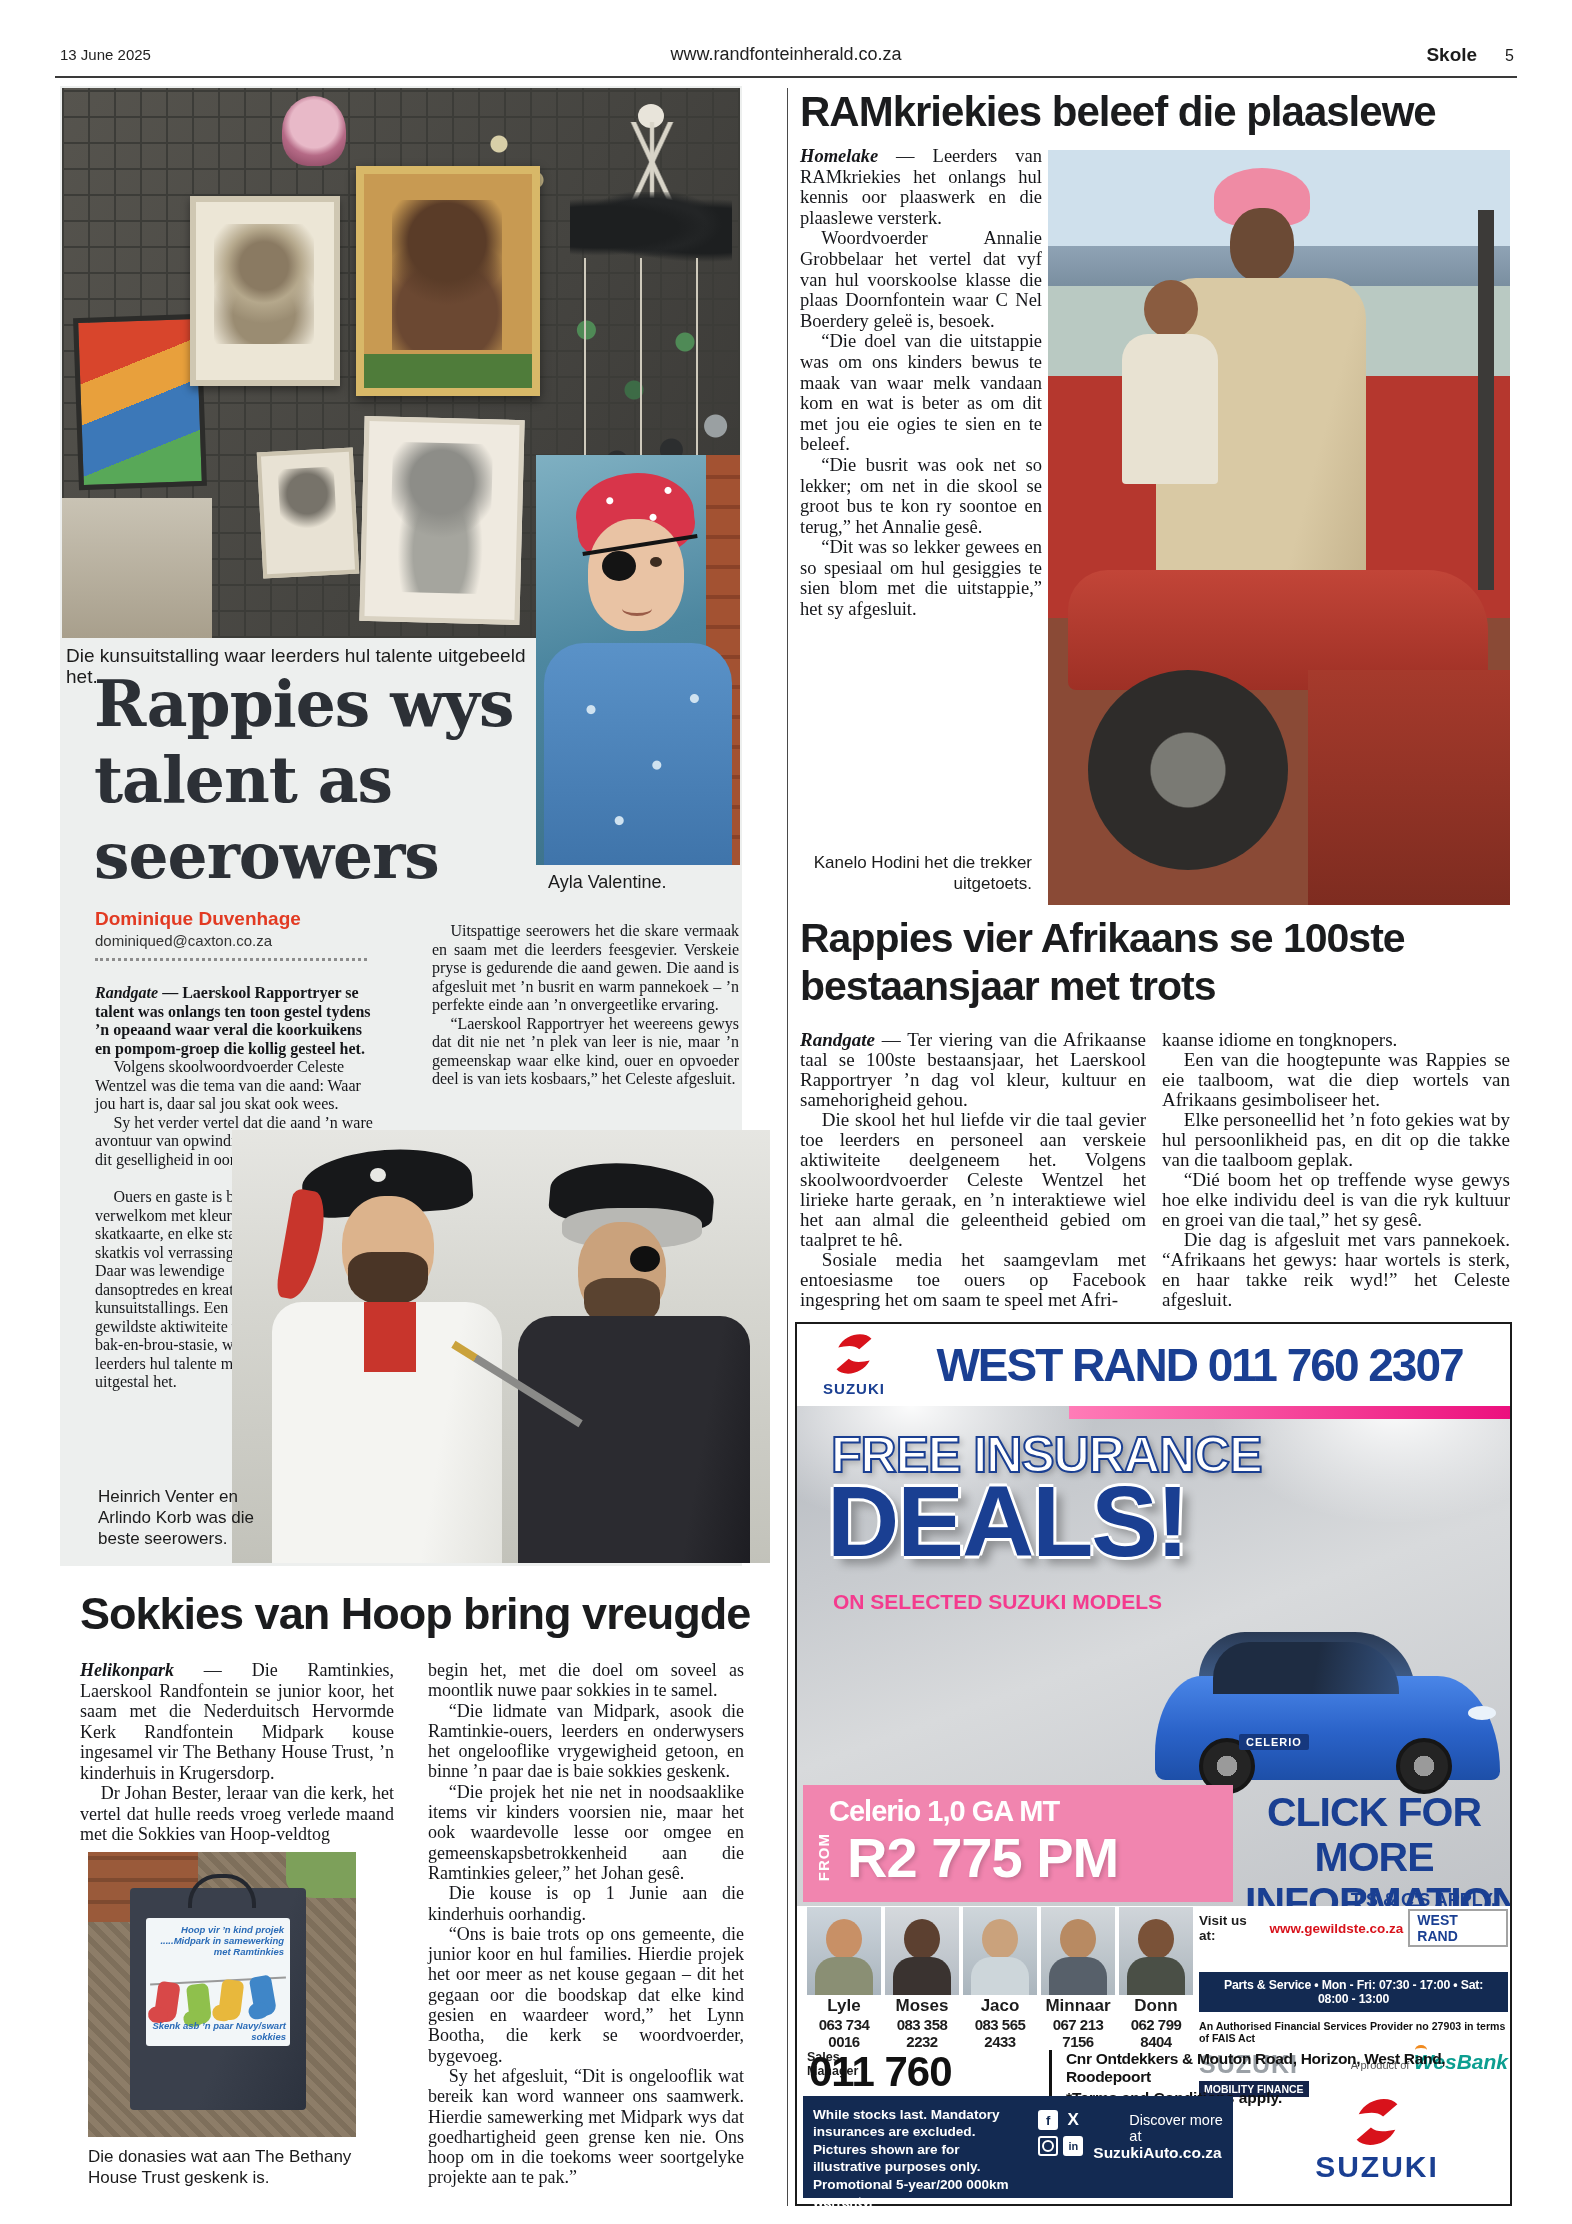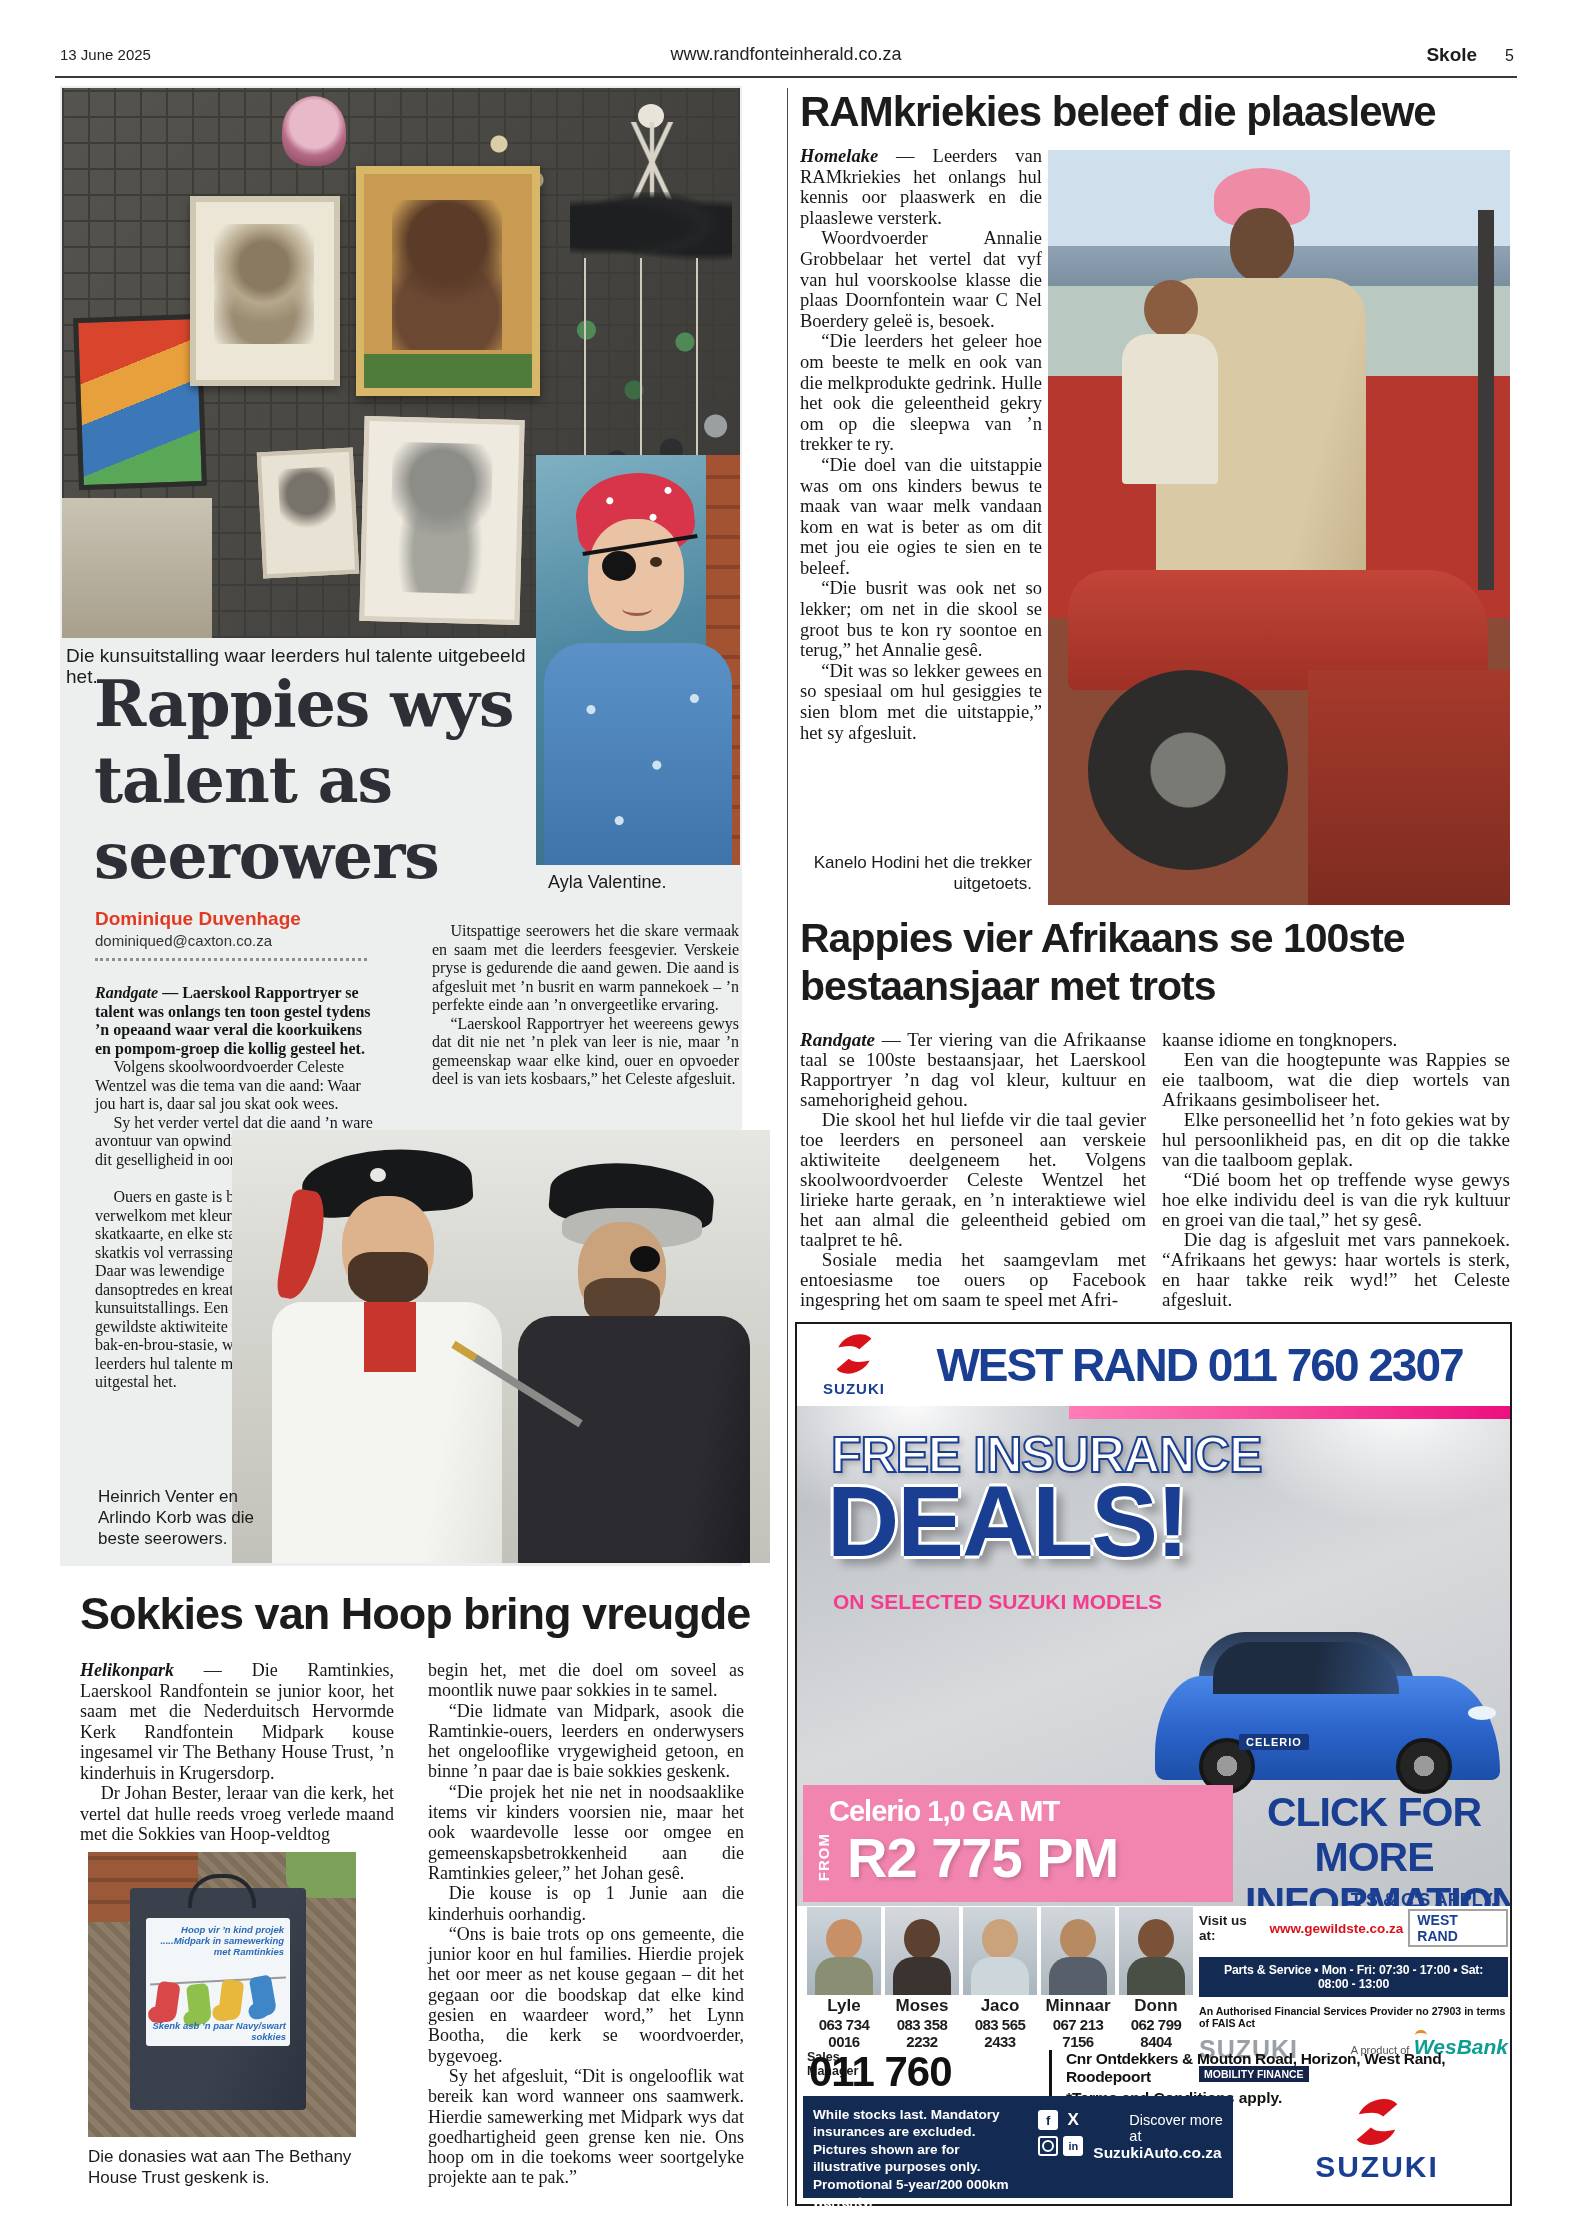--- a/index.html
+++ b/index.html
@@ -170,21 +170,20 @@
       </div>
   </div>
 
   <div class="abs vline" style="left:787px;top:88px;height:2118px;"></div>
 
   <div class="abs headline" style="left:800px;top:88px;width:700px;font-size:42px;">RAMkriekies beleef die plaaslewe</div>
   <div class="abs body-col jus" style="left:800px;top:146px;width:242px;font-size:18.5px;line-height:20.6px;">
     <p><i class="lead">Homelake</i><span> — Leerders van RAMkriekies het onlangs hul kennis oor plaaswerk en die plaaslewe versterk.</span></p>
     <div class="plist">
         <p>Woordvoerder Annalie Grobbelaar het vertel dat vyf van hul voorskoolse klasse die plaas Doornfontein waar C Nel Boerdery geleë is, besoek.</p>
-        <p>“Die leerders het geleer hoe om beeste te melk en ook van die melkprodukte gedrink. Hulle het ook die geleentheid gekry om op die sleepwa van ’n trekker te ry.</p>
         <p>“Die doel van die uitstappie was om ons kinders bewus te maak van waar melk vandaan kom en wat is beter as om dit met jou eie ogies te sien en te beleef.</p>
         <p>“Die busrit was ook net so lekker; om net in die skool se groot bus te kon ry soontoe en terug,” het Annalie gesê.</p>
         <p>“Dit was so lekker gewees en so spesiaal om hul gesiggies te sien blom met die uitstappie,” het sy afgesluit.</p>
       </div>
   </div>
   <div class="abs caption" style="left:806px;top:852px;width:226px;text-align:right;">Kanelo Hodini het die trekker uitgetoets.</div>
 
   <div class="photo" style="left:1048px;top:150px;width:462px;height:755px;background:linear-gradient(#cfe0ec 0 18%,#b9c9c2 18% 30%,#b5372e 30% 62%,#8a4a36 62% 100%);">
     <div class="abs" style="left:0;top:96px;width:100%;height:40px;background:linear-gradient(#8fa3b5,#7a8fa0);"></div>
     <div class="abs" style="left:166px;top:18px;width:96px;height:58px;background:#ef8ba4;border-radius:50% 50% 30% 30%;"></div>
@@ -302,21 +301,21 @@
           </div>
       </div>
     </div>
 
     <div class="abs" style="left:402px;top:585px;width:309px;">
       <div style="display:flex;align-items:center;gap:5px;">
         <span class="b" style="font-size:13.5px;">Visit us at:</span>
         <span class="b" style="font-size:13.5px;color:#d8121b;cursor:pointer;">www.gewildste.co.za</span>
         <span class="b navy" style="margin-left:auto;border:2px solid #a3a3a3;padding:1px 7px;font-size:14px;">WEST RAND</span>
       </div>
-      <div class="b" style="margin-top:10px;background:#132a52;color:#fff;font-size:12.3px;text-align:center;padding:6px 20px;letter-spacing:-0.2px;">Parts &amp; Service • Mon - Fri: 07:30 - 17:00 • Sat: 08:00 - 13:00</div>
+      <div class="b" style="margin-top:25px;background:#132a52;color:#fff;font-size:12.3px;text-align:center;padding:6px 20px;letter-spacing:-0.2px;">Parts &amp; Service • Mon - Fri: 07:30 - 17:00 • Sat: 08:00 - 13:00</div>
       <div class="b" style="margin-top:8px;font-size:10.6px;color:#111;">An Authorised Financial Services Provider no 27903 in terms of FAIS Act</div>
       <div style="margin-top:6px;display:flex;align-items:flex-start;">
         <div>
           <div class="b" style="font-size:25px;color:#9aa0a6;letter-spacing:1px;">SUZUKI</div>
           <div class="b" style="background:#15244a;color:#fff;font-size:10.5px;padding:2px 5px;display:inline-block;">MOBILITY FINANCE</div>
         </div>
         <div style="margin-left:auto;text-align:right;">
           <span style="font-size:11px;color:#555;">A product of</span>
           <span class="wesbank">WesBank</span>
         </div>

